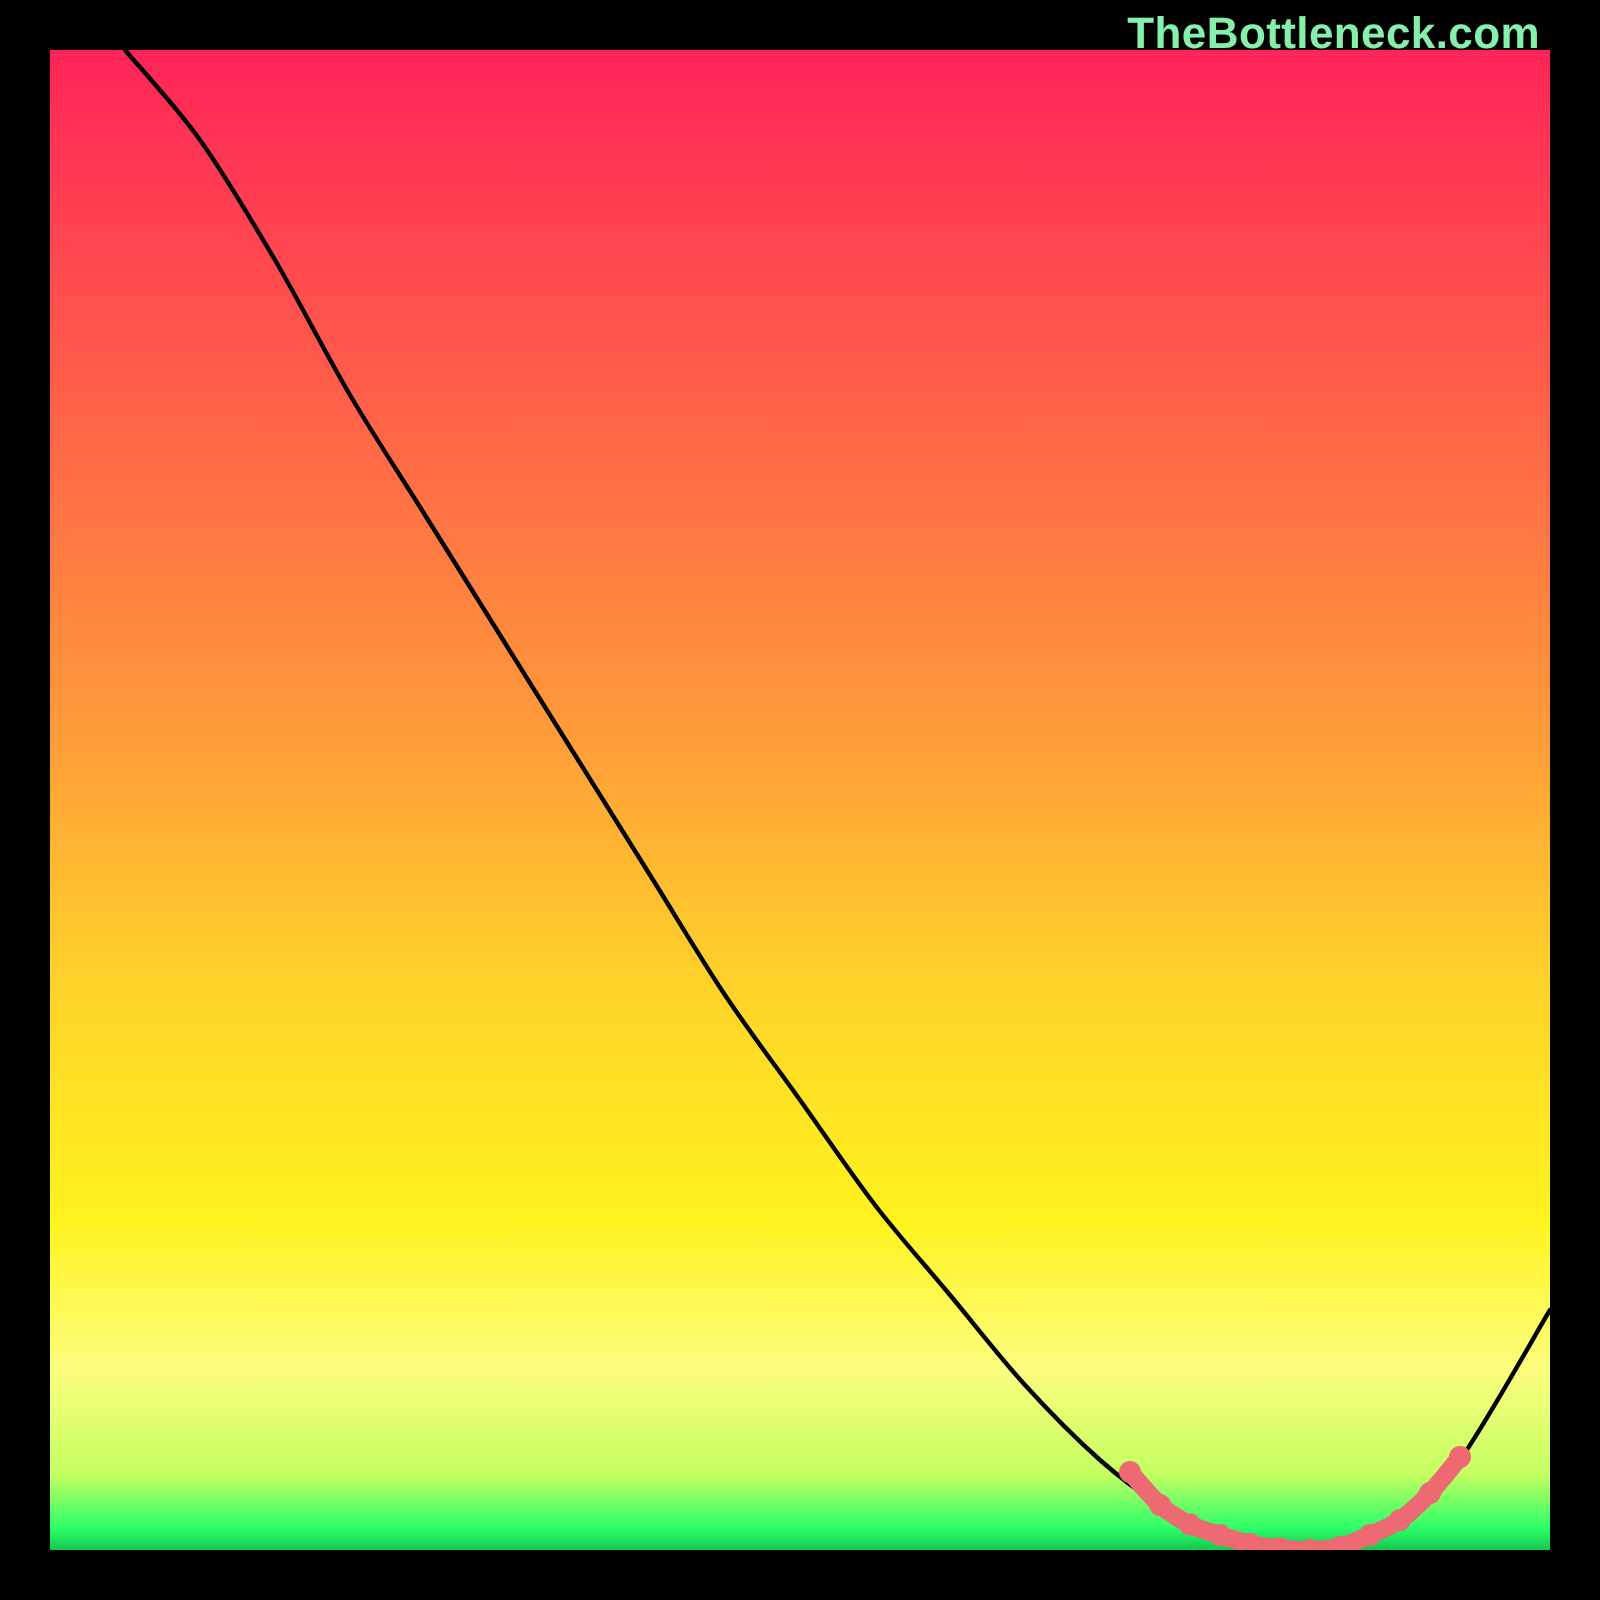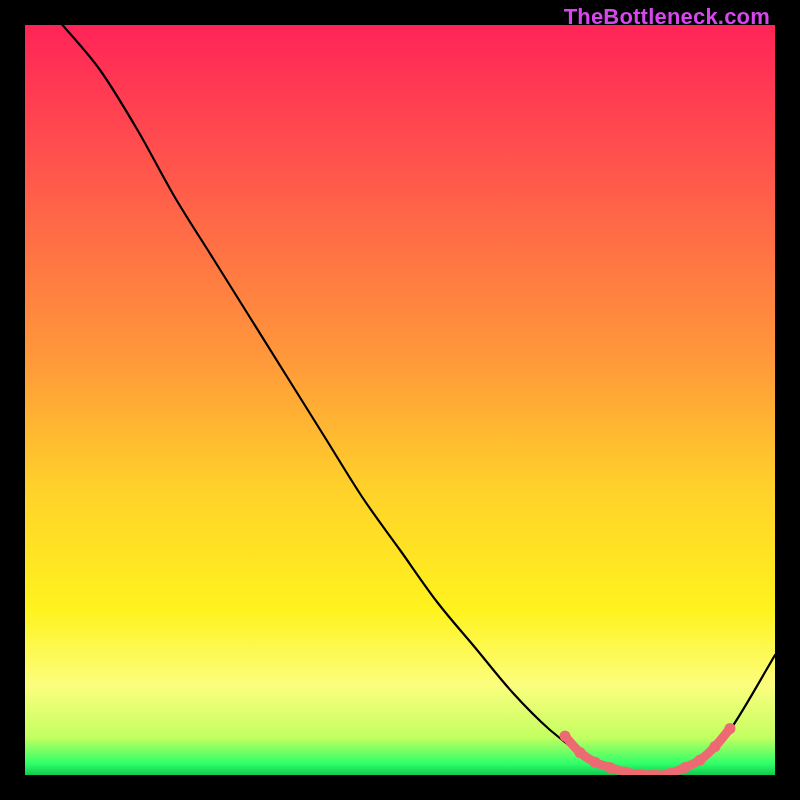--- a/index.html
+++ b/index.html
@@ -25,21 +25,21 @@
     width: 750px;
     height: 750px;
   }
   .watermark {
     position: absolute;
     top: 4px;
     right: 30px;
     font-family: Arial, Helvetica, sans-serif;
     font-size: 22px;
     font-weight: 600;
-    color: #d946ef;
+    color: #86efac;
     letter-spacing: 0.2px;
   }
 </style>
 </head>
 <body>
 
 <div class="frame">
   <svg class="plot-area" viewBox="0 0 750 750" preserveAspectRatio="none">
     <defs>
       <linearGradient id="bg-grad" x1="0" y1="0" x2="0" y2="1">

